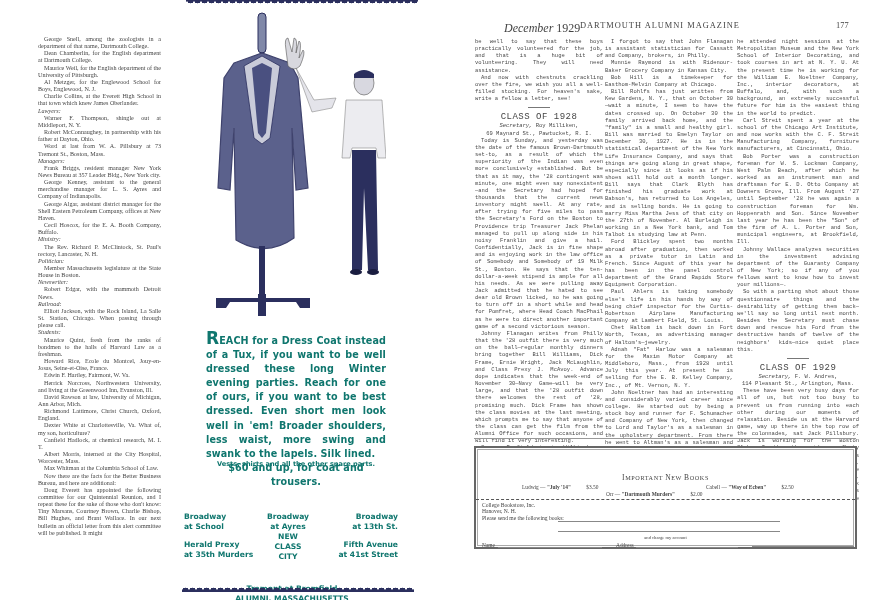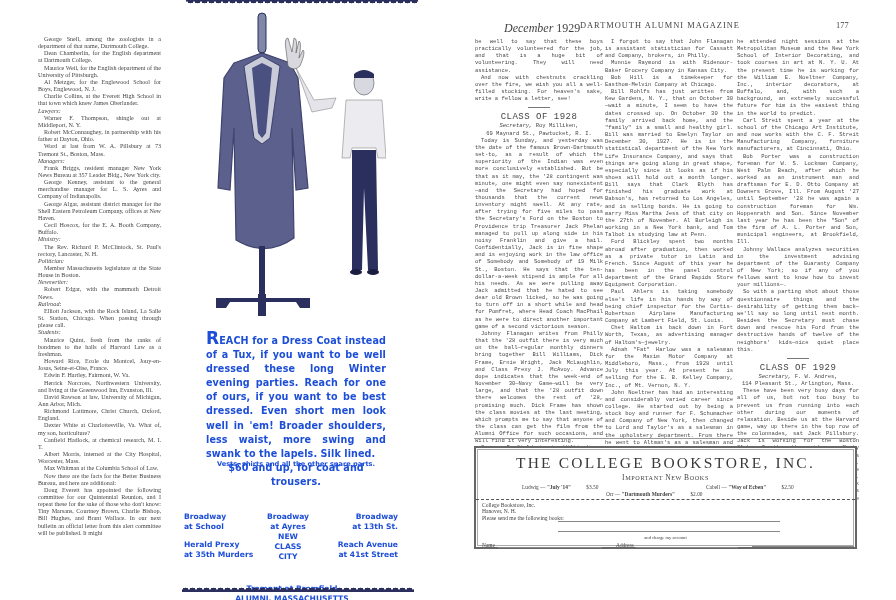--- a/index.html
+++ b/index.html
@@ -9,21 +9,21 @@
   
   .left-col {
     position: absolute; left: 38px; top: 36px; width: 123px;
     font-family: "Liberation Serif", serif; font-size: 6.1px; line-height: 7.15px;
     color: #444; text-align: justify;
   }
   .left-col p { text-indent: 6px; }
   .left-col .cat { font-style: italic; text-indent: 0; }
 
   
-  .ad { position: absolute; left: 172px; top: 0; width: 226px; height: 600px; color: #1d4ed8; font-family: "DejaVu Sans", sans-serif; }
+  .ad { position: absolute; left: 172px; top: 0; width: 226px; height: 600px; color: #0f766e; font-family: "DejaVu Sans", sans-serif; }
   .scallop {
     position: absolute; left: 14px; width: 232px; height: 7px;
     background-image: radial-gradient(circle at 50% 100%, #2b2f5e 3.2px, transparent 3.6px);
     background-size: 7px 7px; background-repeat: repeat-x;
   }
   .scallop.top { top: 0; transform: rotate(180deg); }
   .scallop.bottom { top: 584px; left: 10px; }
   .scallop-line { position: absolute; left: 10px; top: 590px; width: 232px; height: 2px; background: #2b2f5e; }
 
   .illustration { position: absolute; left: 14px; top: 8px; width: 200px; height: 310px; }
@@ -167,21 +167,21 @@
   </div>
   <div class="loc right" style="left:168px; top:512px; width:58px;">
     <div>Broadway</div>
       <div>at 13th St.</div>
   </div>
   <div class="loc" style="left:12px; top:540px;">
     <div>Herald Prexy</div>
       <div>at 35th Murders</div>
   </div>
   <div class="loc right" style="left:150px; top:540px; width:76px;">
-    <div>Reach Avenue</div>
+    <div>Fifth Avenue</div>
       <div>at 41st Street</div>
   </div>
   <div class="loc center" style="left:50px; top:584px; width:140px;">
     <div>Tremont at Bromfield</div>
       <div>ALUMNI, MASSACHUSETTS</div>
   </div>
 
   <div class="scallop bottom"></div>
   <div class="scallop-line"></div>
 </div>
@@ -223,21 +223,20 @@
     <div class="cls-rule"></div>
     <p class="cls-head">CLASS OF 1929</p>
     <p class="cls-sub"><i>Secretary,</i> <span>F. W. Andres,</span></p>
     <p class="cls-sub">114 Pleasant St., Arlington, Mass.</p>
     <p>These have been very busy days for all of us, but not too busy to prevent us from running into each other during our moments of relaxation. Beside us at the Harvard game, way up there in the top row of the colonnades, sat Jack Pillsbury. Jack is working for the Boston Globe. On the other side was Monty Montanari, and right in front of us was Jake Asquith. Close at hand, sharing the shelter of the colonnades, were Squeek Redding, Bill Williamson, Jim Hodson, Dick Clark, Bob Austin, Molly Bell, Gus Herbert, and others whose names the excitement of the game</p>
   </div>
 
 <div class="page-rule"></div>
 
 <div class="bookstore">
-  <div class="bs-title">THE COLLEGE BOOKSTORE, INC.</div>
   <div class="bs-sub">
     <span class="sc-big">I</span><span>MPORTANT </span><span class="sc-big">N</span><span>EW </span><span class="sc-big">B</span><span>OOKS</span>
   </div>
 
   <div class="bs-book" style="left:46px; top:36px;">
     <span>Ludwig —</span> <b>"July '14"</b>
     <span style="margin-left:14px;">$3.50</span>
   </div>
   <div class="bs-book" style="left:230px; top:36px;">
     <span>Cabell —</span> <b>"Way of Ecben"</b>

